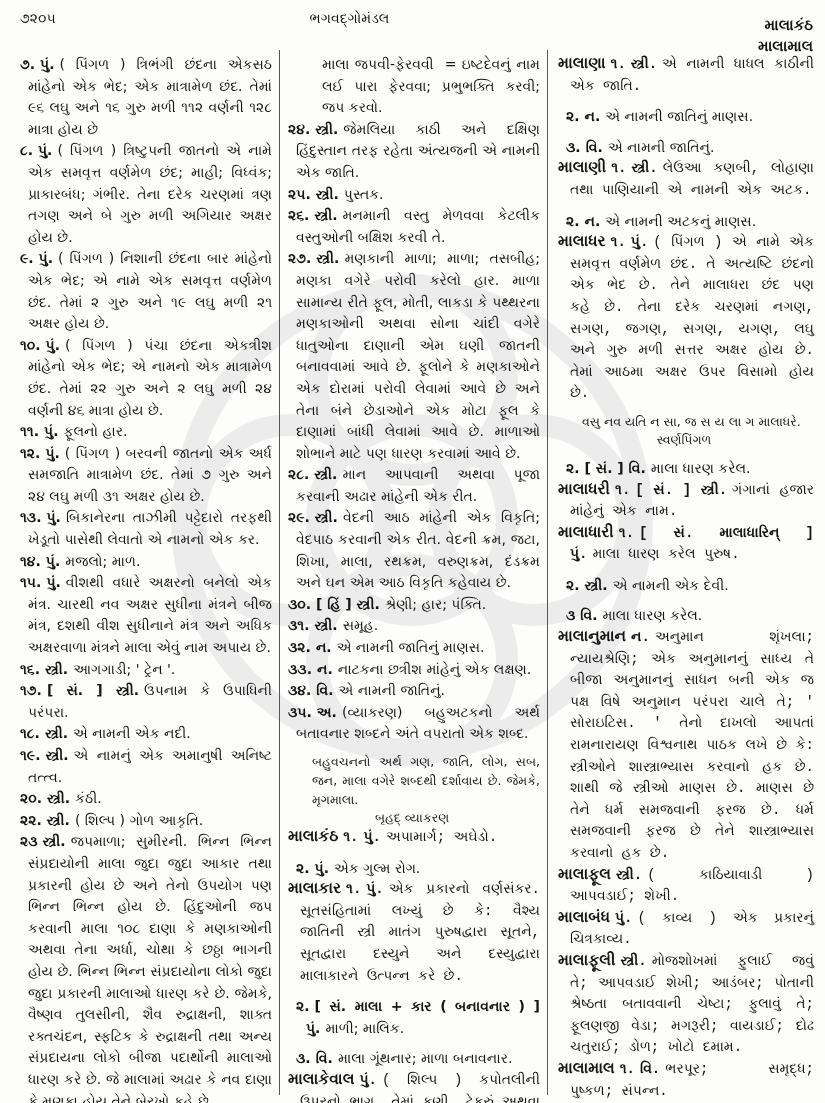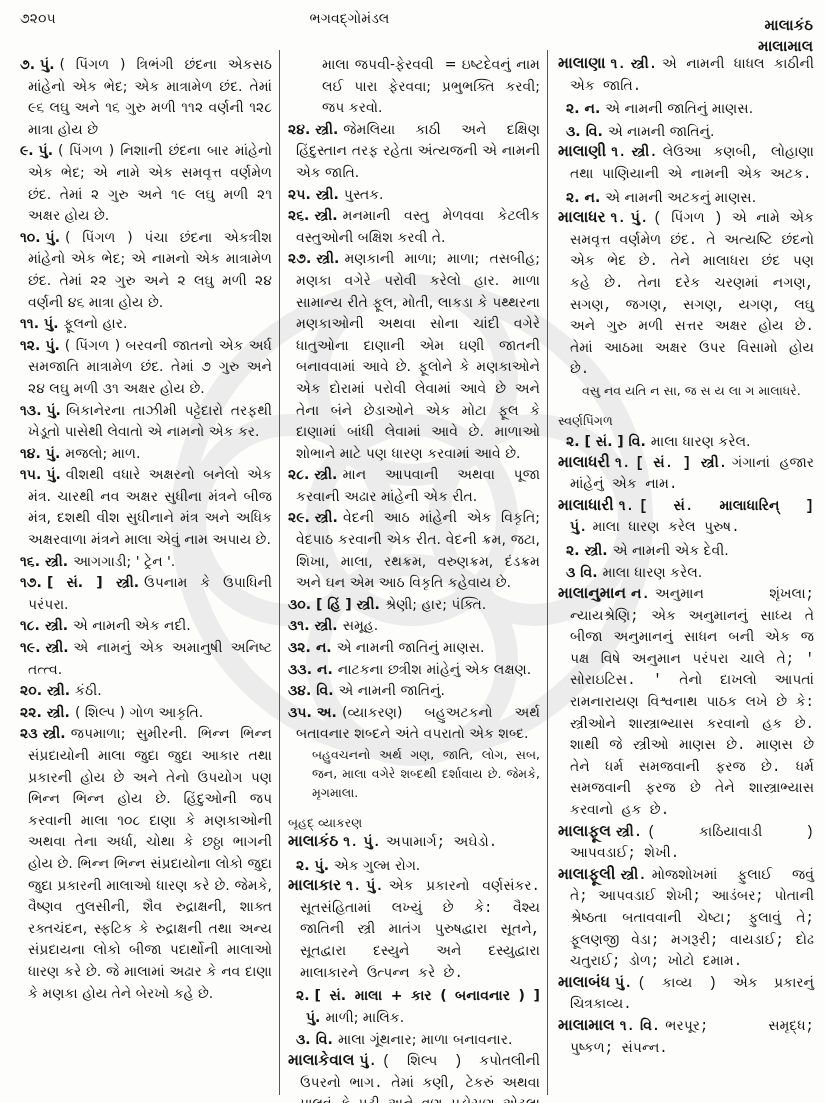--- a/index.html
+++ b/index.html
@@ -15,30 +15,30 @@
   .guide { position: absolute; right: 12px; font-size: 15px; font-weight: bold; }
   .guide.first { top: 16px; }
   .guide.last { top: 37px; }
   .divider { position: absolute; top: 50px; width: 1px; height: 1045px; background: #555; z-index: 1; }
   .col { position: absolute; top: 54px; z-index: 2; font-size: 14px; line-height: 21.6px; text-align: justify; }
   .col.c0 { left: 20px; width: 252px; }
   .col.c1 { left: 288px; width: 252px; }
   .col.c2 { left: 558px; width: 256px; }
   .entry { padding-left: 10px; text-indent: -10px; margin: 0; }
   .entry.head { padding-left: 12px; text-indent: -12px; font-family: Liberation Mono, monospace; }
-  .entry.sub { margin-left: 8px; margin-top: 1px; }
+  .entry.sub { margin-left: 8px; margin-top: 9px; }
   .c0 .entry, .c1 .entry.num { padding-left: 8px; text-indent: -8px; }
   .hw { font-weight: bold; font-size: 15.5px; margin-right: 5px; }
   .sn { font-weight: bold; margin-right: 5px; }
   .gr { font-weight: bold; margin-right: 5px; }
   .hw:empty, .sn:empty, .gr:empty, .alt:empty { display: none; }
   .phrase { padding-left: 34px; text-indent: 0; }
   .phrase .ph { margin-right: 11px; }
-  .quote { font-size: 12.5px; line-height: 19px; padding-left: 24px; text-align: justify; margin-top: 0; }
-  .source { font-size: 12.5px; line-height: 18px; text-align: left; padding-right: 4px; margin-top: 12px; }
+  .quote { font-size: 12.5px; line-height: 19px; padding-left: 24px; text-align: justify; margin-top: 7px; }
+  .source { font-size: 12.5px; line-height: 18px; text-align: center; padding-right: 4px; }
 </style>
 </head>
 <body>
 
 <svg class="watermark" viewBox="0 0 825 1103">
   <g fill="none" stroke="#ececec" stroke-width="22">
     <circle cx="412" cy="520" r="95"></circle>
     <circle cx="412" cy="380" r="95"></circle>
     <circle cx="412" cy="660" r="95"></circle>
     <circle cx="290" cy="520" r="95"></circle>
@@ -52,20 +52,21 @@
   <div class="book-title">ભગવદ્ગોમંડલ</div>
   <span class="guide first">માલાકંઠ</span>
   <span class="guide last">માલામાલ</span>
 </header>
 
 <div class="divider" style="left:279px"></div>
 <div class="divider" style="left:547px"></div>
 
 <section class="col c0">
   <p class="entry"><span class="sn">૭.</span><span class="gr">પું.</span><span>( પિંગળ ) ત્રિભંગી છંદના એકસઠ માંહેનો એક ભેદ; એક માત્રામેળ છંદ. તેમાં ૯૬ લઘુ અને ૧૬ ગુરુ મળી ૧૧૨ વર્ણની ૧૨૮ માત્રા હોય છે</span></p>
+  <p class="entry"><span class="sn">૮.</span><span class="gr">પું.</span><span>( પિંગળ ) ત્રિષ્ટુપની જાતનો એ નામે એક સમવૃત્ત વર્ણમેળ છંદ; માહી; વિધ્વંક; પ્રાકારબંધ; ગંભીર. તેના દરેક ચરણમાં ત્રણ તગણ અને બે ગુરુ મળી અગિયાર અક્ષર હોય છે.</span></p>
   <p class="entry"><span class="sn">૯.</span><span class="gr">પું.</span><span>( પિંગળ ) નિશાની છંદના બાર માંહેનો એક ભેદ; એ નામે એક સમવૃત્ત વર્ણમેળ છંદ. તેમાં ૨ ગુરુ અને ૧૯ લઘુ મળી ૨૧ અક્ષર હોય છે.</span></p>
   <p class="entry"><span class="sn">૧૦.</span><span class="gr">પું.</span><span>( પિંગળ ) પંચા છંદના એકત્રીશ માંહેનો એક ભેદ; એ નામનો એક માત્રામેળ છંદ. તેમાં ૨૨ ગુરુ અને ૨ લઘુ મળી ૨૪ વર્ણની ૪૬ માત્રા હોય છે.</span></p>
   <p class="entry"><span class="sn">૧૧.</span><span class="gr">પું.</span><span>ફૂલનો હાર.</span></p>
   <p class="entry"><span class="sn">૧૨.</span><span class="gr">પું.</span><span>( પિંગળ ) બરવની જાતનો એક અર્ધ સમજાતિ માત્રામેળ છંદ. તેમાં ૭ ગુરુ અને ૨૪ લઘુ મળી ૩૧ અક્ષર હોય છે.</span></p>
   <p class="entry"><span class="sn">૧૩.</span><span class="gr">પું.</span><span>બિકાનેરના તાઝીમી પટ્ટેદારો તરફથી ખેડૂતો પાસેથી લેવાતો એ નામનો એક કર.</span></p>
   <p class="entry"><span class="sn">૧૪.</span><span class="gr">પું.</span><span>મજલો; માળ.</span></p>
   <p class="entry"><span class="sn">૧૫.</span><span class="gr">પું.</span><span>વીશથી વધારે અક્ષરનો બનેલો એક મંત્ર. ચારથી નવ અક્ષર સુધીના મંત્રને બીજ મંત્ર, દશથી વીશ સુધીનાને મંત્ર અને અધિક અક્ષરવાળા મંત્રને માલા એવું નામ અપાય છે.</span></p>
   <p class="entry"><span class="sn">૧૬.</span><span class="gr">સ્ત્રી.</span><span>આગગાડી; ' ટ્રેન '.</span></p>
   <p class="entry"><span class="sn">૧૭.</span><span class="gr">[ સં. ] સ્ત્રી.</span><span>ઉપનામ કે ઉપાધિની પરંપરા.</span></p>
   <p class="entry"><span class="sn">૧૮.</span><span class="gr">સ્ત્રી.</span><span>એ નામની એક નદી.</span></p>
@@ -109,17 +110,17 @@
   <p class="entry head"><span class="hw">માલાધર</span><span class="sn">૧.</span><span class="gr">પું.</span><span>( પિંગળ ) એ નામે એક સમવૃત્ત વર્ણમેળ છંદ. તે અત્યષ્ટિ છંદનો એક ભેદ છે. તેને માલાધરા છંદ પણ કહે છે. તેના દરેક ચરણમાં નગણ, સગણ, જગણ, સગણ, યગણ, લઘુ અને ગુરુ મળી સત્તર અક્ષર હોય છે. તેમાં આઠમા અક્ષર ઉપર વિસામો હોય છે.</span></p>
   <div class="quote">વસુ નવ યતિ ન સા, જ સ ય લા ગ માલાધરે.</div>
   <div class="source">સ્વર્ણપિંગળ</div>
   <p class="entry sub"><span class="sn">૨.</span><span class="gr">[ સં. ] વિ.</span><span>માલા ધારણ કરેલ.</span></p>
   <p class="entry head"><span class="hw">માલાધરી</span><span class="sn">૧.</span><span class="gr">[ સં. ] સ્ત્રી.</span><span>ગંગાનાં હજાર માંહેનું એક નામ.</span></p>
   <p class="entry head"><span class="hw">માલાધારી</span><span class="sn">૧.</span><span class="gr">[ સં. માલાધારિન્ ] પું.</span><span>માલા ધારણ કરેલ પુરુષ.</span></p>
   <p class="entry sub"><span class="sn">૨.</span><span class="gr">સ્ત્રી.</span><span>એ નામની એક દેવી.</span></p>
   <p class="entry sub"><span class="sn">૩</span><span class="gr">વિ.</span><span>માલા ધારણ કરેલ.</span></p>
   <p class="entry head"><span class="hw">માલાનુમાન</span><span class="gr">ન.</span><span>અનુમાન શૃંખલા; ન્યાયશ્રેણિ; એક અનુમાનનું સાધ્ય તે બીજા અનુમાનનું સાધન બની એક જ પક્ષ વિષે અનુમાન પરંપરા ચાલે તે; ' સોરાઇટિસ. ' તેનો દાખલો આપતાં રામનારાયણ વિશ્વનાથ પાઠક લખે છે કે: સ્ત્રીઓને શાસ્ત્રાભ્યાસ કરવાનો હક છે. શાથી જે સ્ત્રીઓ માણસ છે. માણસ છે તેને ધર્મ સમજવાની ફરજ છે. ધર્મ સમજવાની ફરજ છે તેને શાસ્ત્રાભ્યાસ કરવાનો હક છે.</span></p>
   <p class="entry head"><span class="hw">માલાફૂલ</span><span class="gr">સ્ત્રી.</span><span>( કાઠિયાવાડી ) આપવડાઈ; શેખી.</span></p>
+  <p class="entry head"><span class="hw">માલાબંધ</span><span class="gr">પું.</span><span>( કાવ્ય ) એક પ્રકારનું ચિત્રકાવ્ય.</span></p>
   <p class="entry head"><span class="hw">માલાફૂલી</span><span class="gr">સ્ત્રી.</span><span>મોજશોખમાં ફુલાઈ જવું તે; આપવડાઈ શેખી; આડંબર; પોતાની શ્રેષ્ઠતા બતાવવાની ચેષ્ટા; ફુલાવું તે; ફૂલણજી વેડા; મગરૂરી; વાયડાઈ; દોઢ ચતુરાઈ; ડોળ; ખોટો દમામ.</span></p>
-  <p class="entry head"><span class="hw">માલાબંધ</span><span class="gr">પું.</span><span>( કાવ્ય ) એક પ્રકારનું ચિત્રકાવ્ય.</span></p>
   <p class="entry head"><span class="hw">માલામાલ</span><span class="sn">૧.</span><span class="gr">વિ.</span><span>ભરપૂર; સમૃદ્ધ; પુષ્કળ; સંપન્ન.</span></p>
 
 </section>
 
 </body></html>

